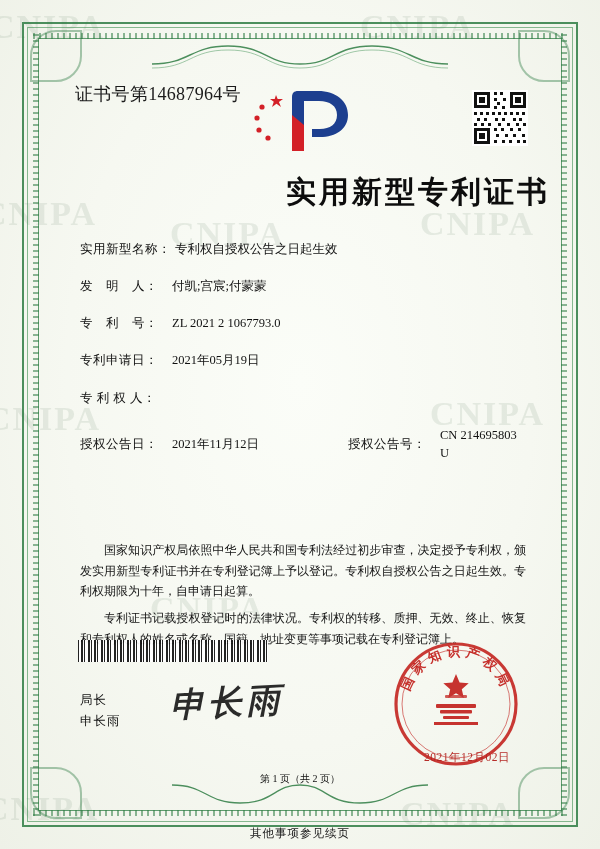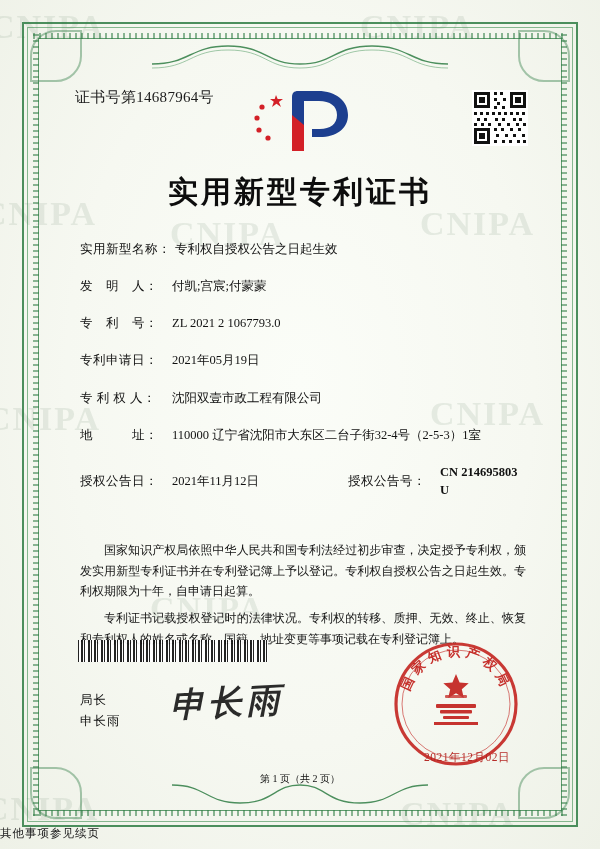--- a/index.html
+++ b/index.html
@@ -107,22 +107,22 @@
   
   .content {
     position: absolute;
     left: 50px; top: 60px;
     width: 500px;
     height: 730px;
   }
 
   .cert-no {
     position: absolute;
-    left: 25px; top: 28px;
-    font-size: 15px;
+    left: 25px; top: 22px;
+    font-size: 18px;
     color: #1b1b1b;
     font-family: "Liberation Serif", serif;
     letter-spacing: 0.3px;
   }
 
   .logo {
     position: absolute;
     left: 50%; transform: translateX(-50%);
     top: 25px;
     width: 120px; height: 72px;
@@ -131,21 +131,21 @@
   .qr {
     position: absolute;
     right: 22px; top: 30px;
     width: 56px; height: 56px;
   }
 
   .title {
     position: absolute;
     left: 0; right: 0;
     top: 112px;
-    text-align: center;
+    text-align: right;
     font-family: "Liberation Serif", serif;
     font-weight: bold;
     font-size: 30px;
     letter-spacing: 3px;
     color: #0d0d0d;
   }
 
   
   .fields {
     position: absolute;
@@ -170,21 +170,21 @@
   .fvalue {
     flex: 1 1 auto;
     padding-left: 4px;
   }
   .frow.pair .fvalue { flex: 0 0 180px; }
   .frow.pair .flabel2 {
     flex: 0 0 92px;
     letter-spacing: 0.5px;
     white-space: nowrap;
   }
-  .frow.pair .fvalue2 { flex: 1 1 auto; font-weight: bold; }
+  .frow.pair .fvalue2 { flex: 1 1 auto; }
 
   
   .paras {
     position: absolute;
     left: 30px;
     top: 480px;
     width: 446px;
     font-family: "Liberation Serif", serif;
     font-size: 12px;
     line-height: 1.72;
@@ -260,20 +260,21 @@
     text-align: center;
     font-family: "Liberation Serif", serif;
     font-size: 10px;
     color: #111;
   }
 
   .footnote {
     position: absolute;
     left: 0; right: 0;
     bottom: 8px;
+    text-align: center;
     font-family: "Liberation Serif", serif;
     font-size: 11.5px;
     color: #1b1b1b;
     letter-spacing: 1px;
   }
 </style>
 </head>
 <body>
 
 <div id="page">
@@ -396,27 +397,22 @@
         <div class="fvalue">ZL 2021 2 1067793.0</div>
       </div>
 
       <div class="frow">
         <div class="flabel">专利申请日：</div>
         <div class="fvalue">2021年05月19日</div>
       </div>
 
       <div class="frow">
         <div class="flabel">专 利 权 人：</div>
-        <div class="fvalue">沈阳双壹市政工程有限公司</div>
-      </div>
-
-      <div class="frow">
-        <div class="flabel">地　　　址：</div>
-        <div class="fvalue">110000 辽宁省沈阳市大东区二台子街32-4号（2-5-3）1室</div>
-      </div>
+      </div>
+
 
       <div class="frow pair">
         <div class="flabel">授权公告日：</div>
         <div class="fvalue">2021年11月12日</div>
         <div class="flabel2">授权公告号：</div>
         <div class="fvalue2">CN 214695803 U</div>
       </div>
 
     </div>
 

